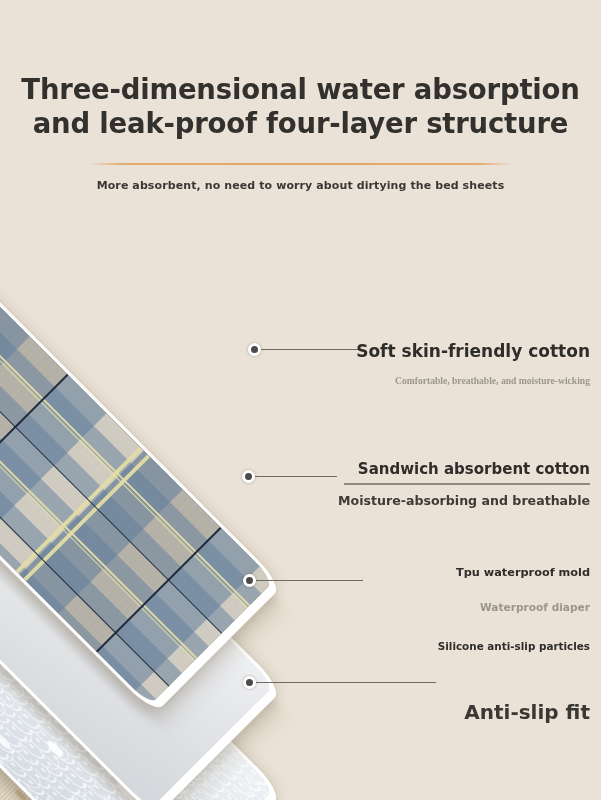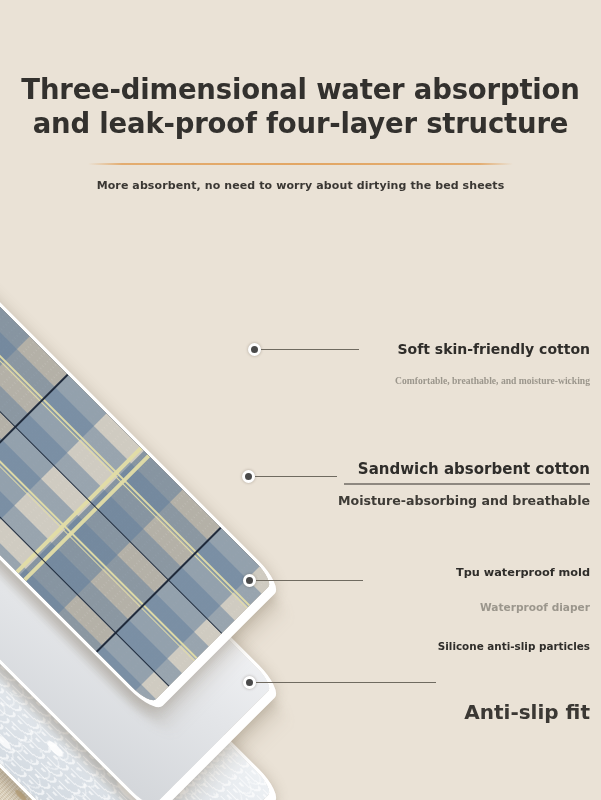--- a/index.html
+++ b/index.html
@@ -267,21 +267,21 @@
     font-weight: bold;
     color: #2f2d2a;
   }
   .lbl-sub {
     color: #8e8980;
   }
 
   
   #c1-dot    { left: 248px; }
   #c1-line   { left: 261px; width: 98px; }
-  #l1-title  { right: 11px; top: 341px; font-size: 14px; }
+  #l1-title  { right: 11px; top: 341px; font-size: 17px; }
   #l1-sub    { right: 11px; top: 375px; font-size: 9.6px; color:#9b968c; font-weight: bold; font-family: Liberation Serif, serif; }
 
   
   #c2-dot    { left: 242px; }
   #c2-line   { left: 255px; width: 82px; }
   #l2-title  { right: 11px; top: 460px; font-size: 15px; }
   #l2-underline {
     position: absolute;
     right: 11px;
     top: 483px;

